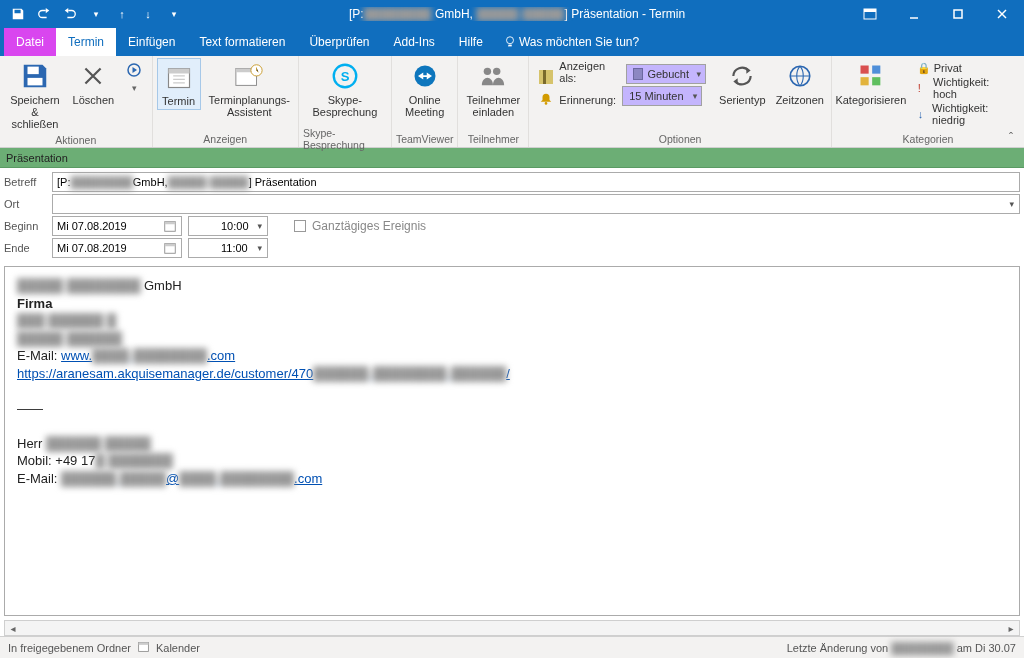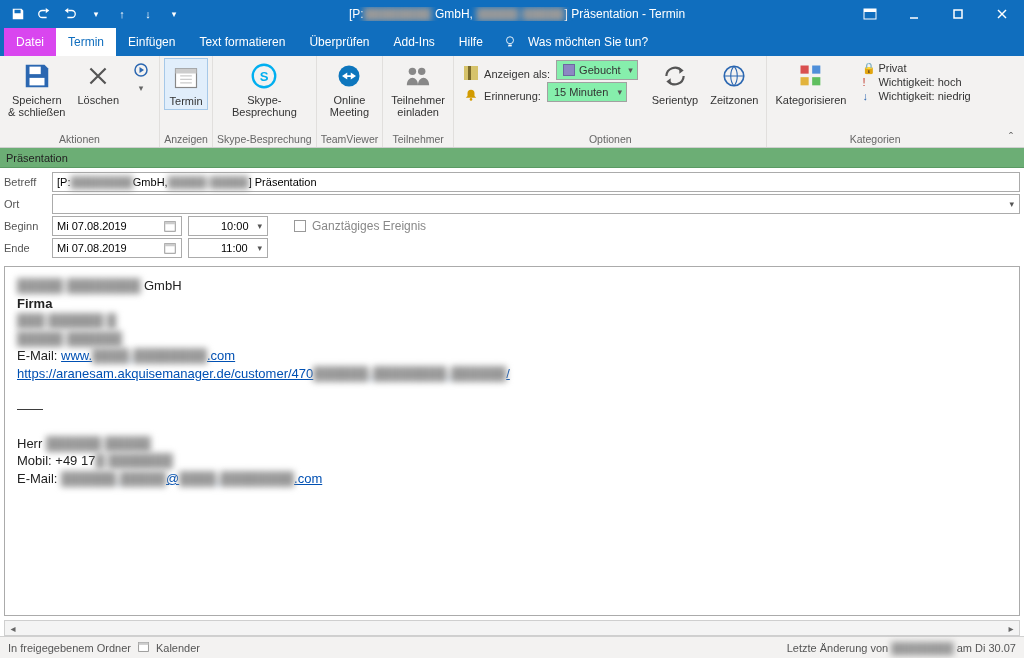--- a/index.html
+++ b/index.html
@@ -34,21 +34,21 @@
     padding-left:4px;
   }
   .tab {
     padding: 0 12px;
     display:flex; align-items:center;
     font-size:12px;
     cursor:default;
   }
   .tab.file { background:#d946ef; }
   .tab.active { background:#fff; color:#106ebe; }
-  .tellme { display:flex; align-items:center; gap:11px; padding:0 8px; }
+  .tellme { display:flex; align-items:center; gap:2px; padding:0 8px; }
   .bulb { width:14px; height:14px; }
   .ribbon {
     height: 92px;
     background:#f3f2f1;
     border-bottom:1px solid #d0d0d0;
     display:flex;
     position:relative;
   }
   .group {
     display:flex; flex-direction:column; align-items:center;
@@ -61,21 +61,21 @@
     display:flex; flex-direction:column; align-items:center; justify-content:flex-start;
     padding:2px 4px; min-width:44px; gap:2px;
   }
   .rbtn.big { min-width:58px; }
   .rbtn.active { background:#e1eefb; border:1px solid #a6c8e8; }
   .rbtn .lbl { font-size:11px; text-align:center; line-height:12px; color:#333; }
   .ricon { width:32px; height:32px; display:flex; align-items:center; justify-content:center; }
   .opt-block { display:flex; flex-direction:column; justify-content:center; gap:2px; padding:2px 6px; }
   .opt-row { display:flex; align-items:flex-end; gap:6px; font-size:11px; color:#333; }
   .opt-select {
-    border:1px solid #a1a1a1; background:#86efac; height:20px;
+    border:1px solid #a1a1a1; background:#c4b5fd; height:20px;
     display:flex; align-items:center; padding:0 16px 0 6px; position:relative; min-width:80px;
     font-size:11px;
   }
   .opt-select::after { content:"▾"; position:absolute; right:4px; font-size:9px; color:#555; }
   .swatch { width:12px; height:12px; background:#8c87c2; border:1px solid #6c68a0; display:inline-block; margin-right:4px; }
   .ribbon-collapse {
     position:absolute; right:6px; bottom:2px; width:14px; height:14px;
     display:flex; align-items:center; justify-content:center; color:#666;
   }
   .cat-col { display:flex; flex-direction:column; font-size:11px; color:#333; gap:2px; padding:4px 8px; }
@@ -233,20 +233,32 @@
     <div class="group-body">
       <div class="rbtn active">
         <div class="ricon">
             <svg width="28" height="28" viewBox="0 0 24 24">
               <rect x="3" y="5" width="18" height="16" fill="#fff" stroke="#888"></rect>
               <rect x="3" y="5" width="18" height="4" fill="#ccc"></rect>
               <path stroke="#ccc" d="M7 11h10M7 14h10M7 17h10"></path>
             </svg>
           </div>
         <div class="lbl">Termin</div>
+      </div>
+      <div class="rbtn big">
+        <div class="ricon">
+            <svg width="30" height="28" viewBox="0 0 32 28">
+              <rect x="2" y="6" width="22" height="18" fill="#fff" stroke="#888"></rect>
+              <rect x="2" y="6" width="22" height="4" fill="#ccc"></rect>
+              <circle cx="24" cy="8" r="6" fill="#fff" stroke="#c79a2a"></circle>
+              <path stroke="#c79a2a" d="M24 5v3l2 2"></path>
+            </svg>
+          </div>
+        <div class="lbl" style="white-space:pre-line">Terminplanungs-
+Assistent</div>
       </div>
     </div>
     <div class="group-label">Anzeigen</div>
   </div>
 
   <div class="group">
     <div class="group-body">
       <div class="rbtn big">
         <div class="ricon">
             <svg width="30" height="30" viewBox="0 0 32 32">

